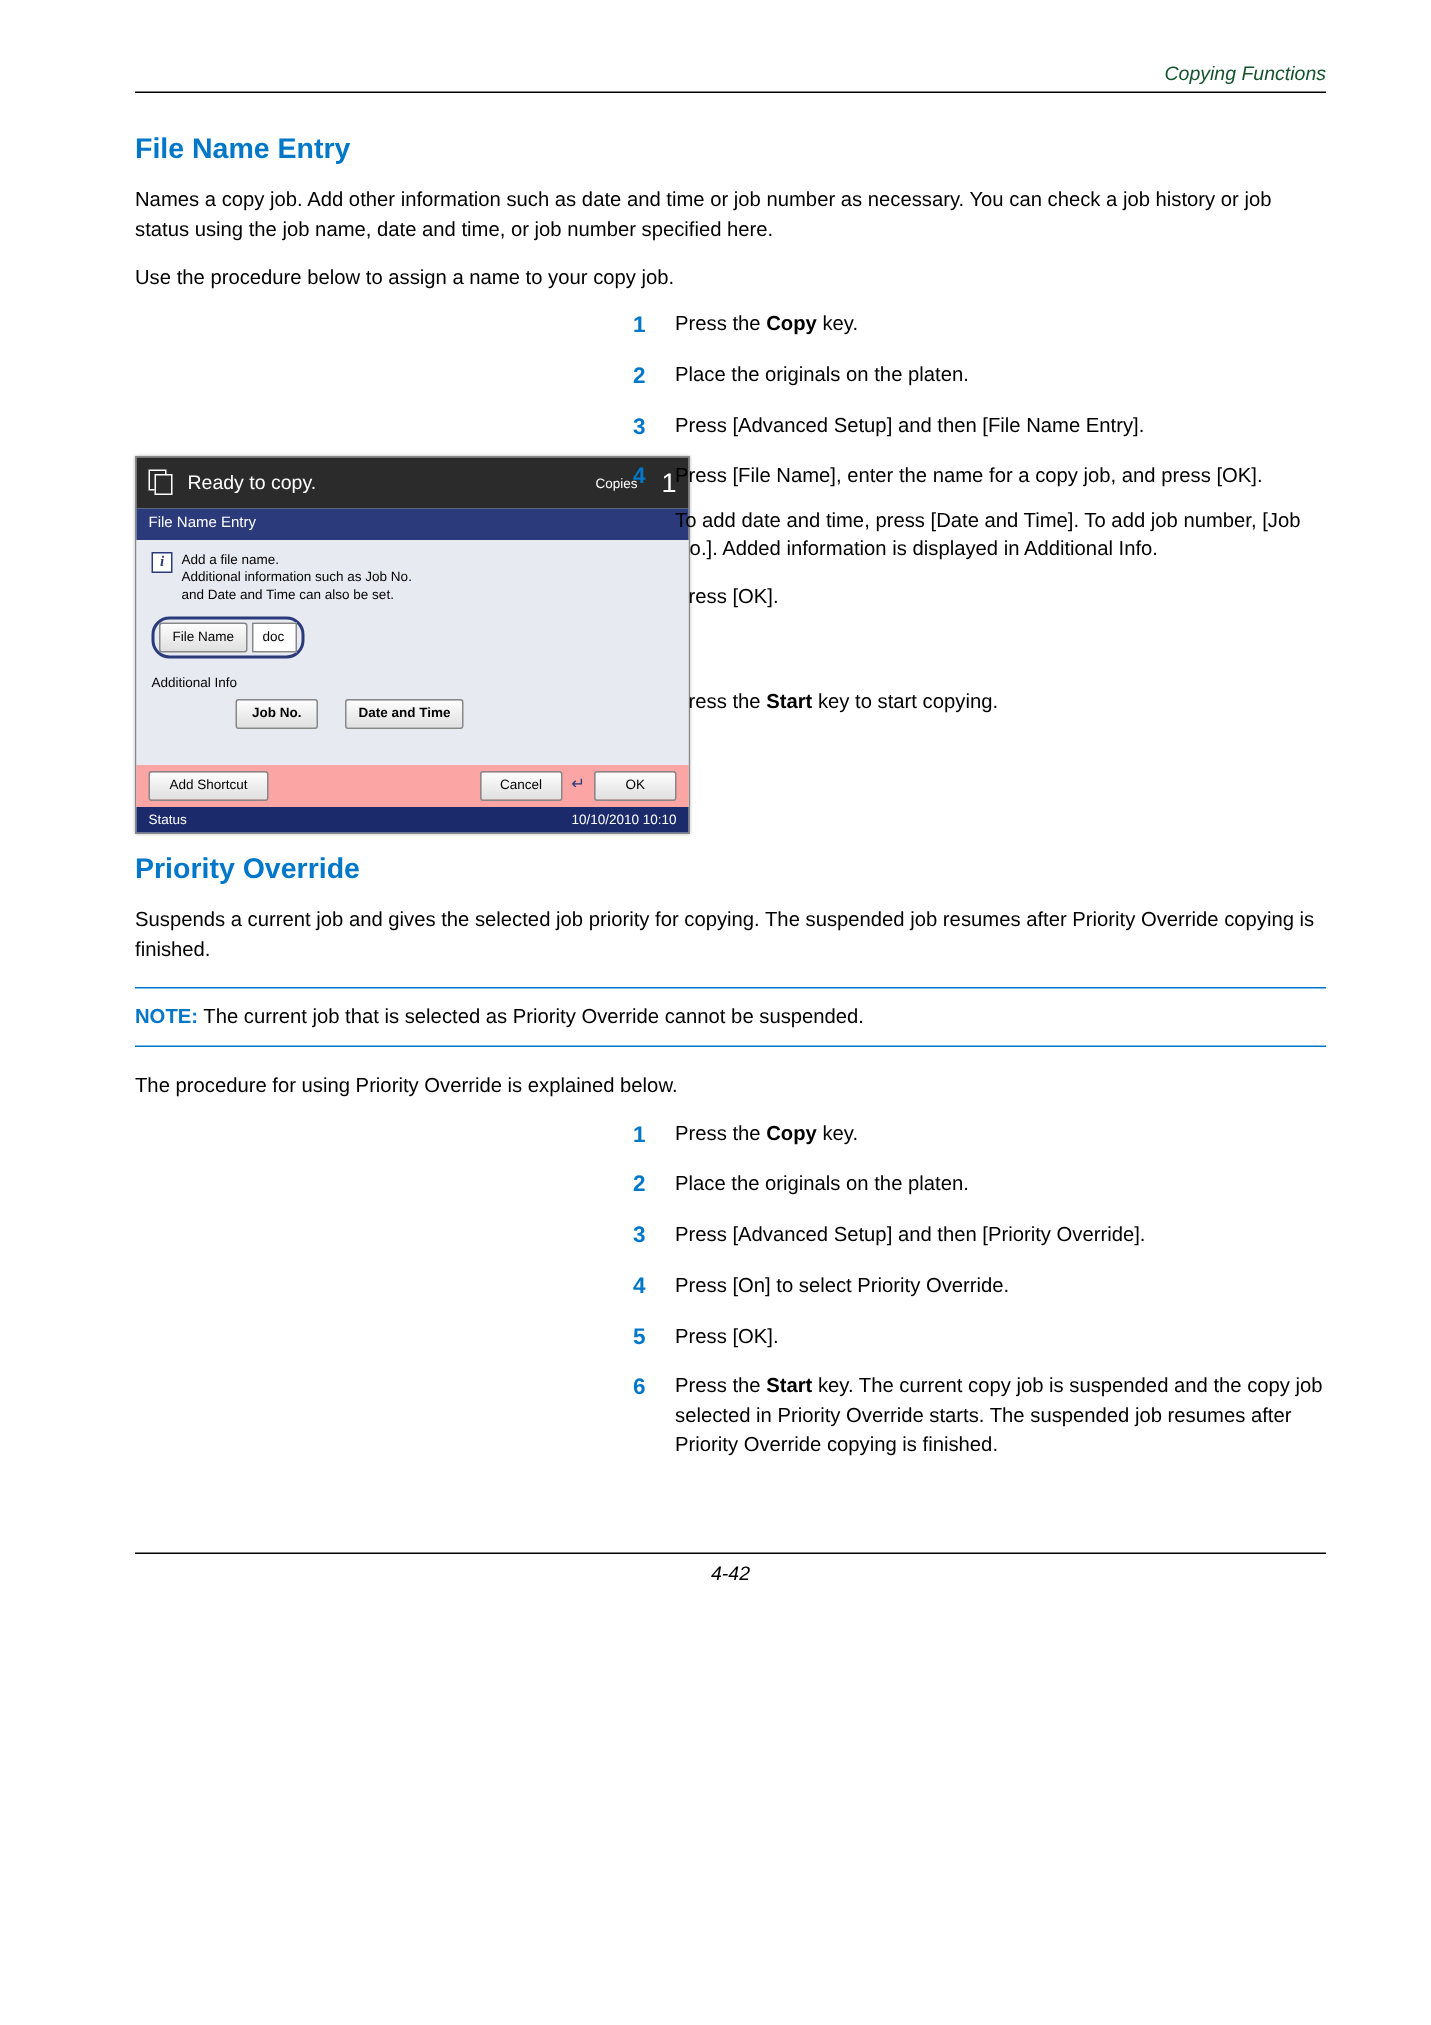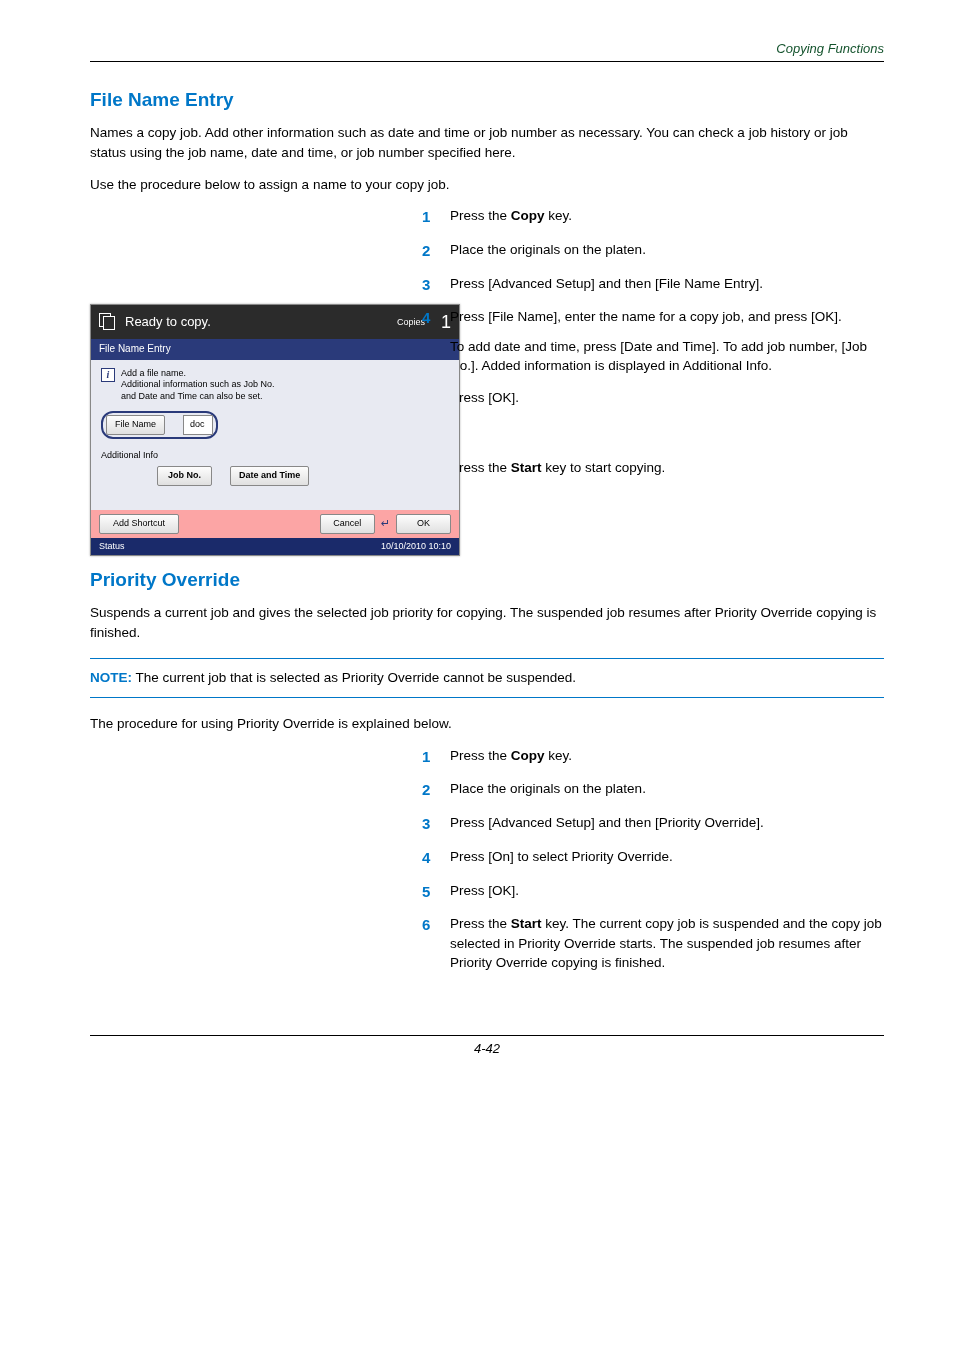--- a/index.html
+++ b/index.html
@@ -164,21 +164,21 @@
   .info-txt {
     font-size: 9px;
     line-height: 1.3;
   }
   .circled {
     display: inline-flex;
     align-items: center;
     border: 2px solid #2a3a7a;
     border-radius: 12px;
     padding: 2px 3px;
-    gap: 18px;
+    gap: 3px;
     margin-top: 2px;
     margin-bottom: 10px;
   }
   .p-btn {
     background: linear-gradient(#fdfdfd, #e0e0e0);
     border: 1px solid #888;
     border-radius: 2px;
     font-size: 9px;
     text-align: center;
     display: inline-flex;

